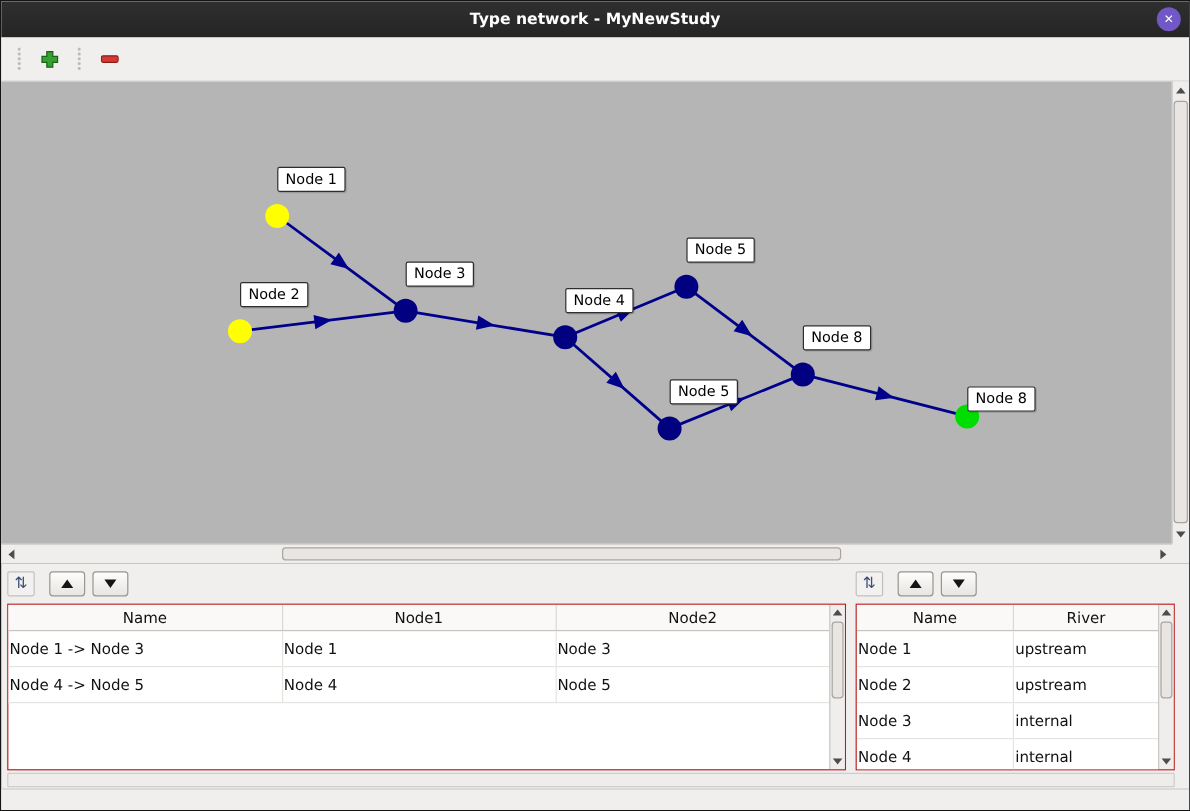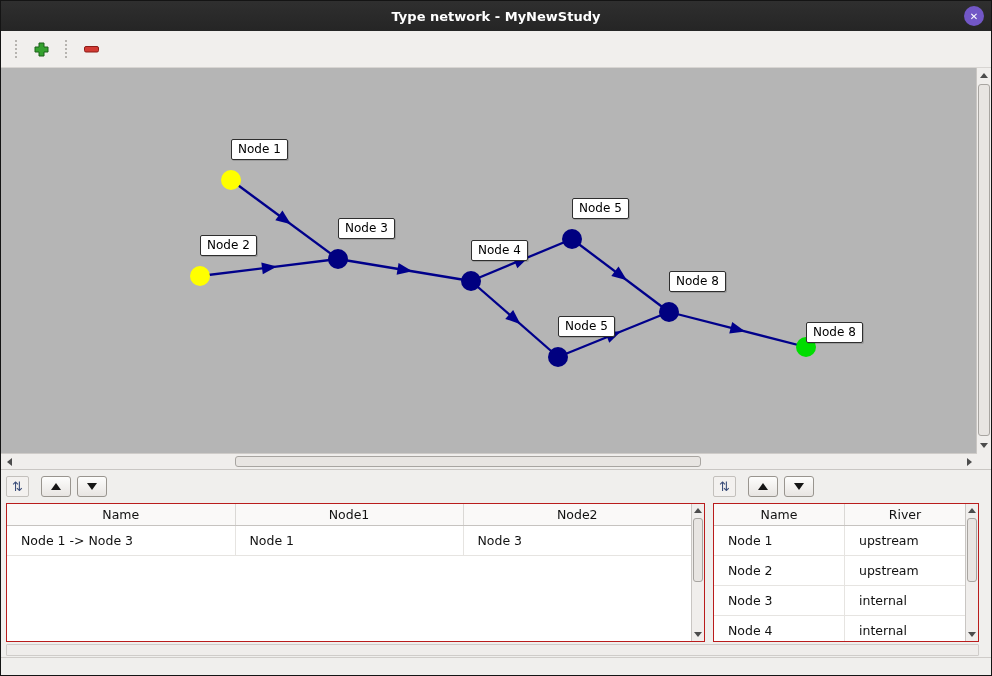--- a/index.html
+++ b/index.html
@@ -53,21 +53,21 @@
   .arrow-btn { width:30px; height:21px; border:1px solid #99958f; border-radius:3px; background:linear-gradient(#fdfdfc,#e8e5e2); display:flex; align-items:center; justify-content:center; }
   .arrow-btn.first { margin-left:12px; }
   .arrow-btn + .arrow-btn { margin-left:6px; }
   .btn-tri-up   { border-width:0 5.5px 7px 5.5px; border-color:transparent transparent #151515 transparent; }
   .btn-tri-down { border-width:7px 5.5px 0 5.5px; border-color:#151515 transparent transparent transparent; }
 
   .table-outer { display:flex; height:139px; border:1px solid #b91c1c; background:#ffffff; overflow:hidden; }
   table.data-table { flex:1; border-collapse:collapse; table-layout:fixed; background:#fff; align-self:flex-start; width:100%; }
   table.data-table th { font-weight:normal; text-align:center; height:21px; background:#faf9f8; border-right:1px solid #dad8d5; border-bottom:1px solid #c6c3c0; font-size:12.5px; color:#111; }
   table.data-table th:last-child { border-right:none;margin-left:23px; }
-  table.data-table td { height:30px; padding:0 14px; font-size:12.5px; color:#111; border-right:1px solid #e6e4e1; border-bottom:1px solid #e6e4e1; overflow:hidden; white-space:nowrap; }
+  table.data-table td { height:30px; padding:0 1px; font-size:12.5px; color:#111; border-right:1px solid #e6e4e1; border-bottom:1px solid #e6e4e1; overflow:hidden; white-space:nowrap; }
   table.data-table td:last-child { border-right:none; }
   #branches-table th, #branches-table td { width:33.3%; }
   #nodes-table th:first-child, #nodes-table td:first-child { width:52%; }
   #nodes-table th:last-child,  #nodes-table td:last-child  { width:48%; }
 
   .table-vscroll { flex:none; width:13px; background:#f0eeec; border-left:1px solid #c9c6c3; display:flex; flex-direction:column; }
   .table-vscroll .sb-btn { height:13px; width:100%; }
   .table-thumb { top:1px; height:58%; left:1px; right:1px; }
 
   .bottom-strip { height:12px; margin:2px 12px 0 5px; background:#efedeb; border:1px solid #cfccc9; border-radius:1px; }
@@ -188,20 +188,25 @@
                   <th>Node1</th>
                   <th>Node2</th>
                 </tr>
               </thead>
             <tbody id="branches-body">
                 <tr>
                   <td>Node 1 -&gt; Node 3</td>
                   <td>Node 1</td>
                   <td>Node 3</td>
                 </tr>
+                <tr>
+                  <td>Node 4 -&gt; Node 5</td>
+                  <td>Node 4</td>
+                  <td>Node 5</td>
+                </tr>
               </tbody>
           </table>
           <div class="table-vscroll">
             <span class="sb-btn">
                 <span class="tri tri-up"></span>
               </span>
             <span class="sb-track">
                 <span class="sb-thumb table-thumb"></span>
               </span>
             <span class="sb-btn">

